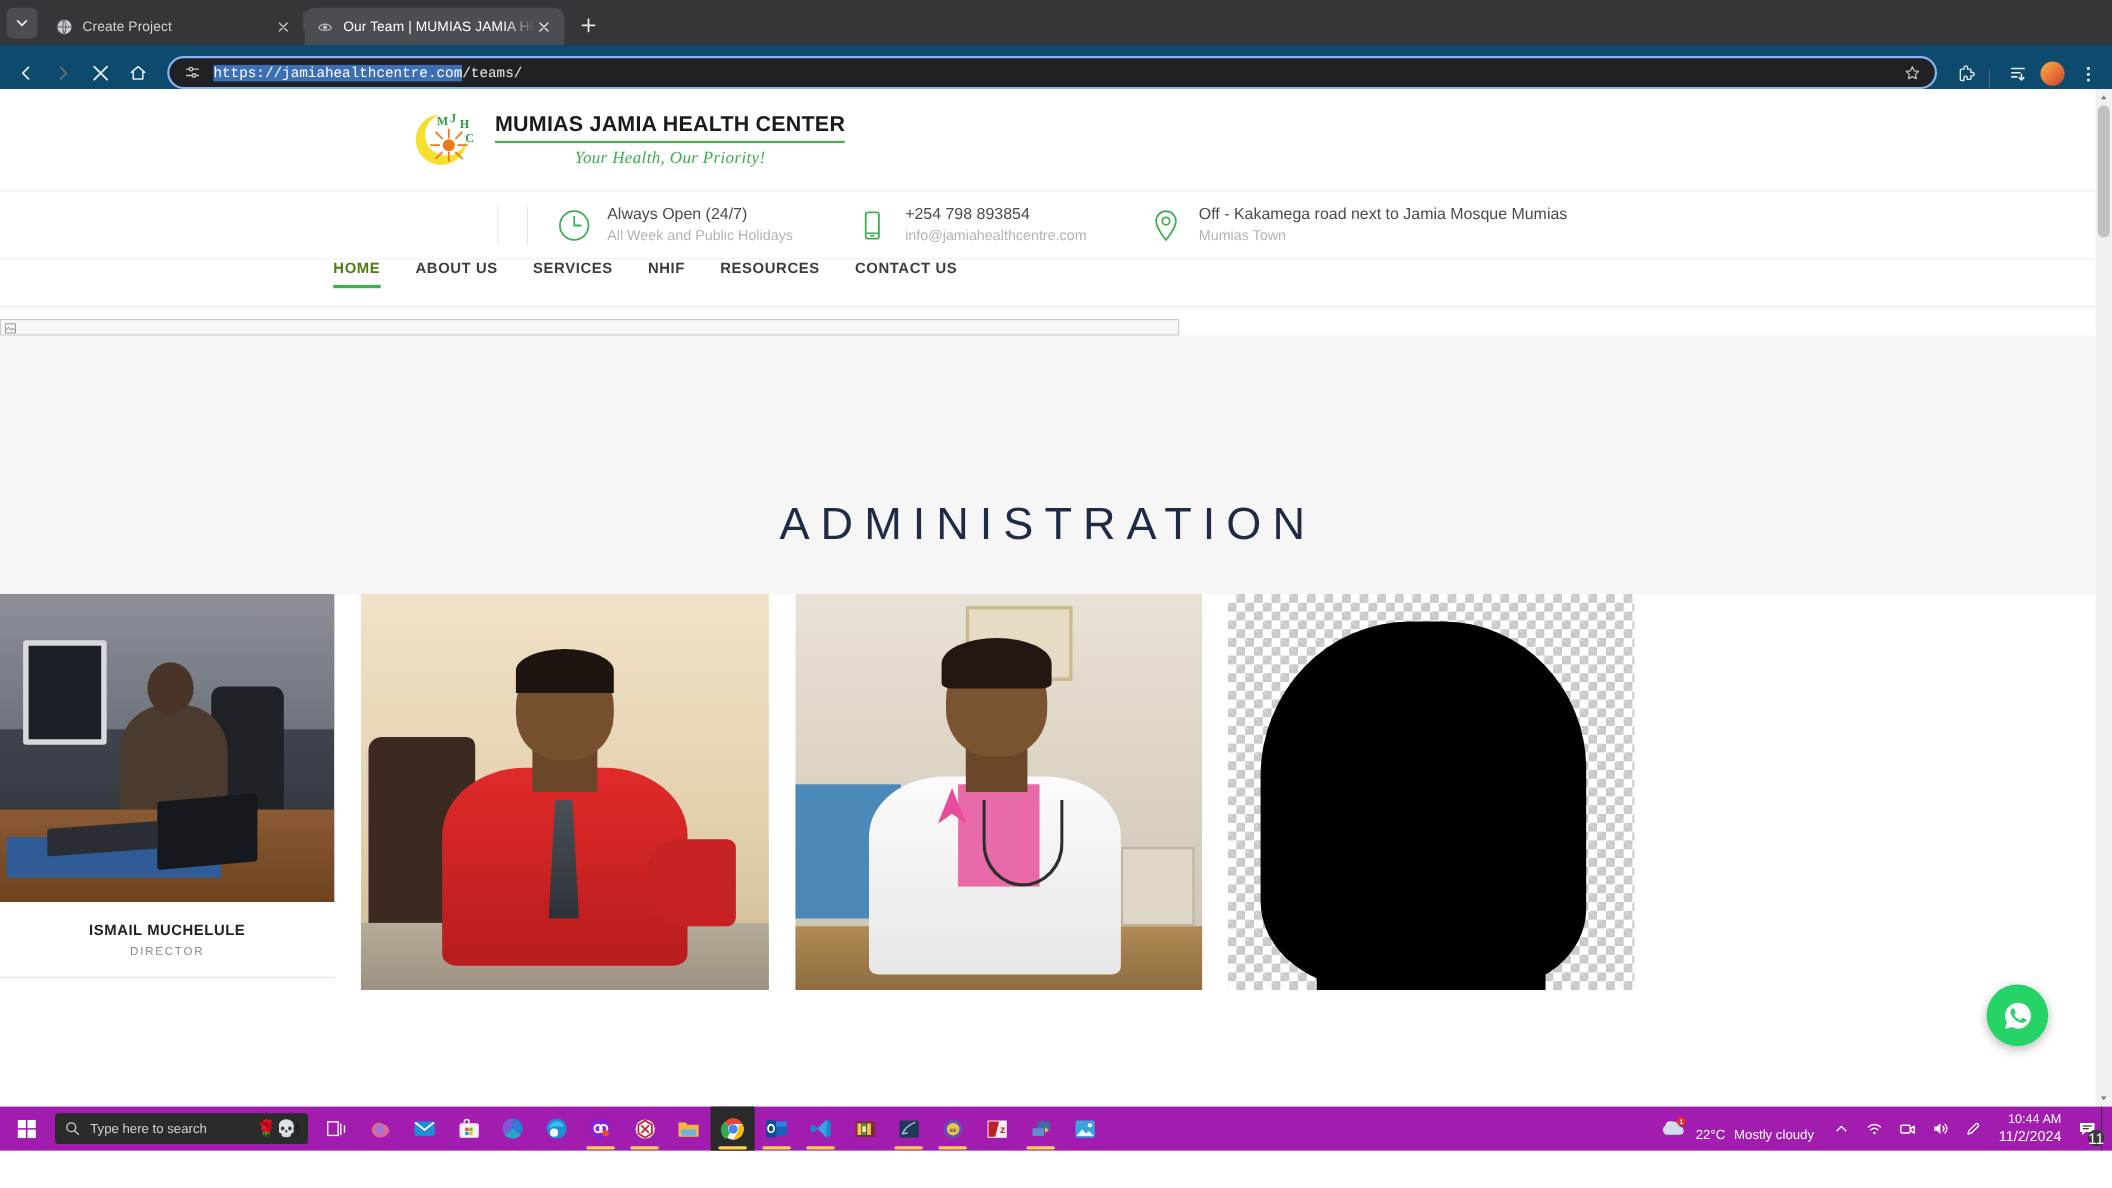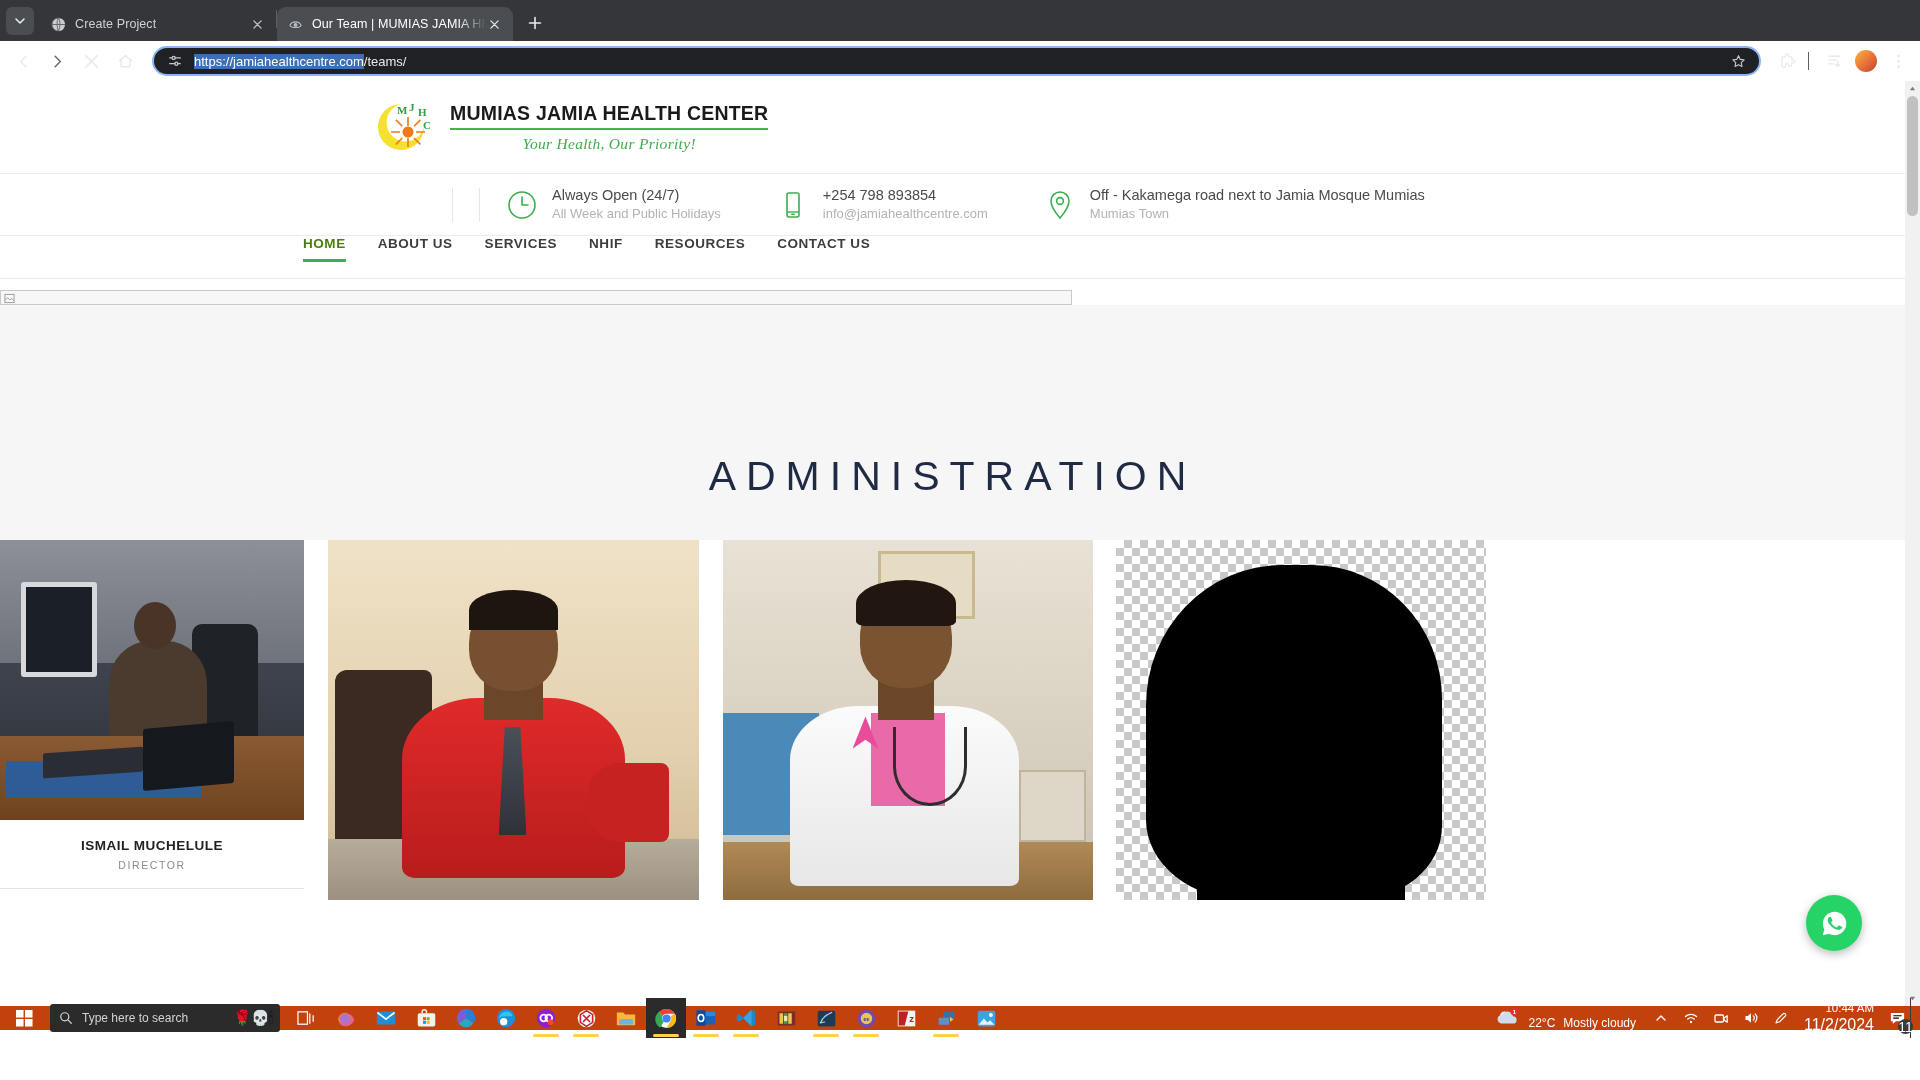--- a/index.html
+++ b/index.html
@@ -29,21 +29,21 @@
   .tab-title {
     flex:1 1 auto; overflow:hidden; white-space:nowrap;
     text-overflow:clip; font-size:12.5px; letter-spacing:.1px;
     -webkit-mask-image:linear-gradient(to right,#000 84%,transparent 100%);
             mask-image:linear-gradient(to right,#000 84%,transparent 100%);
   }
   .tab-close { width:17px; height:17px; border-radius:50%; display:flex; align-items:center; justify-content:center; flex:0 0 auto; cursor:pointer; }
   .tab-sep { width:1px; height:18px; background:#5d6064; align-self:center; margin-bottom:4px; }
   .newtab-btn { width:28px; height:28px; border-radius:50%; display:flex; align-items:center; justify-content:center; margin:0 0 4px 8px; cursor:pointer; flex:0 0 auto; }
 
-  .toolbar { height:40px; background:#ffffff; display:flex; align-items:center; padding:0 8px; }
+  .toolbar { height:40px; background:#0c4a6e; display:flex; align-items:flex-end; padding:0 8px;font-family:Liberation Mono, monospace; }
   .nav-btn { width:30px; height:30px; border-radius:50%; display:flex; align-items:center; justify-content:center; margin-right:4px; cursor:pointer; flex:0 0 auto; }
   .omnibox {
     flex:1 1 auto; height:30px; background:#202124; border-radius:16px;
     display:flex; align-items:center; padding:0 10px 0 12px;
     margin:0 8px; border:2px solid #8ab4f8;
   }
   .omni-icon { width:18px; height:18px; margin-right:10px; flex:0 0 auto; display:flex; align-items:center; justify-content:center; }
   .omni-url { font-size:13px; color:#e8eaed; white-space:nowrap; }
   .omni-url .sel { background:#3d6fb4; color:#ffffff; }
   .omni-star { width:22px; height:22px; margin-left:auto; display:flex; align-items:center; justify-content:center; cursor:pointer; flex:0 0 auto; }
@@ -196,21 +196,21 @@
   .vscroll-up, .vscroll-down {
     width:15px; height:15px; display:flex; align-items:center; justify-content:center; cursor:pointer;
   }
   .vscroll-thumb {
     position:absolute; top:15px; left:2px; width:11px; height:120px;
     background:#c1c1c1; border-radius:6px; cursor:pointer;
   }
 
   
   .taskbar {
-    height:24px; background:#c2410c; display:flex; align-items:center;
+    height:40px; background:#a21caf; display:flex; align-items:center;
     padding:0 0 0 4px; position:relative;
   }
   .tb-start { width:40px; height:40px; display:flex; align-items:center; justify-content:center; cursor:pointer; flex:0 0 auto; }
   .tb-search {
     height:28px; width:230px; background:#2b2b2b; border-radius:3px;
     display:flex; align-items:center; padding:0 8px; margin-left:6px; cursor:pointer; flex:0 0 auto;
   }
   .tb-search-icon { width:16px; height:16px; margin-right:8px; flex:0 0 auto; display:flex; align-items:center; justify-content:center; }
   .tb-search-text { font-size:12px; color:#d4d4d4; white-space:nowrap; flex:1 1 auto; }
   .tb-search-emoji { font-size:15px; letter-spacing:-1px; flex:0 0 auto; }
@@ -225,21 +225,21 @@
   }
   .tb-app.active { background:#2a2a2a; }
   .tb-tray { margin-left:auto; display:flex; align-items:center; padding-right:4px; }
   .tray-weather { display:flex; align-items:flex-end; margin-right:10px; cursor:pointer; }
   .tray-weather-icon { width:26px; height:24px; position:relative; margin-right:7px; flex:0 0 auto; }
   .tray-temp { font-size:12px; color:#ffffff; margin-right:8px; white-space:nowrap; }
   .tray-cond { font-size:12px; color:#ffffff; white-space:nowrap; }
   .tray-icon { width:26px; height:26px; display:flex; align-items:center; justify-content:center; margin:0 2px; cursor:pointer; flex:0 0 auto; }
   .tray-clock { text-align:right; margin:0 10px 0 8px; line-height:1.22; cursor:pointer; }
   .tray-time { font-size:11.5px; color:#ffffff; white-space:nowrap; }
-  .tray-date { font-size:16px; color:#ffffff; white-space:nowrap;text-align:right; }
+  .tray-date { font-size:13px; color:#ffffff; white-space:nowrap;text-align:right; }
   .tray-notif { position:relative; width:26px; height:26px; display:flex; align-items:center; justify-content:center; cursor:pointer; }
   .notif-badge {
     position:absolute; right:-3px; bottom:-3px; width:15px; height:15px;
     border-radius:50%; background:#3a3a3a; color:#fff; font-size:14px;
     display:flex; align-items:center; justify-content:center;
   }
   .tb-showdesktop { width:6px; height:40px; border-left:1px solid #3a3a3a; cursor:pointer; }
 </style>
 </head>
 <body>

